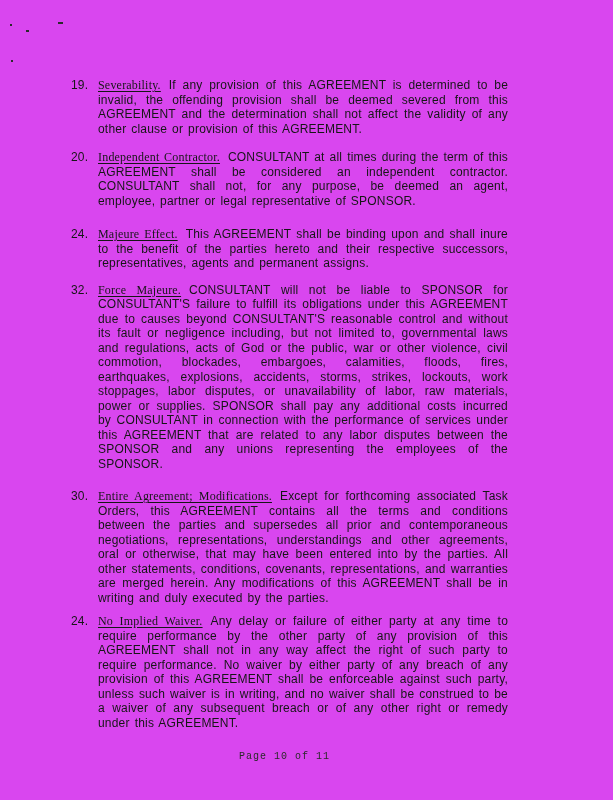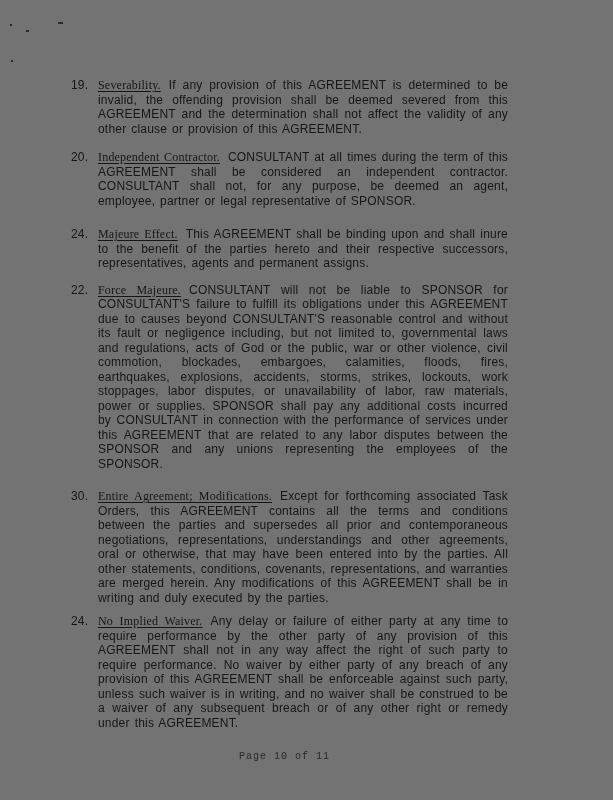--- a/index.html
+++ b/index.html
@@ -11,21 +11,21 @@
     width: 613px;
     height: 800px;
     position: relative;
     overflow: hidden;
     font-family: "Liberation Sans", "DejaVu Sans", sans-serif;
     color: #161616;
   }
   .page {
     position: absolute;
     inset: 0;
-    background: #737373;
+    background: #d946ef;
     padding: 78px 105px 0 71px;
     box-sizing: border-box;
   }
   .clause {
     display: flex;
     font-size: 12px;
     line-height: 14.5px;
     letter-spacing: 0.2px;
   }
   .clause-number {
@@ -92,21 +92,21 @@
   </div>
 
   <div class="clause c21">
     <div class="clause-number">24.</div>
     <div class="clause-text">
       <span class="clause-heading">Majeure Effect.</span><span class="clause-body">This AGREEMENT shall be binding upon and shall inure to the benefit of the parties hereto and their respective successors, representatives, agents and permanent assigns.</span>
     </div>
   </div>
 
   <div class="clause c22">
-    <div class="clause-number">22.</div>
+    <div class="clause-number">32.</div>
     <div class="clause-text">
       <span class="clause-heading">Force Majeure.</span><span class="clause-body">CONSULTANT will not be liable to SPONSOR for CONSULTANT'S failure to fulfill its obligations under this AGREEMENT due to causes beyond CONSULTANT'S reasonable control and without its fault or negligence including, but not limited to, governmental laws and regulations, acts of God or the public, war or other violence, civil commotion, blockades, embargoes, calamities, floods, fires, earthquakes, explosions, accidents, storms, strikes, lockouts, work stoppages, labor disputes, or unavailability of labor, raw materials, power or supplies. SPONSOR shall pay any additional costs incurred by CONSULTANT in connection with the performance of services under this AGREEMENT that are related to any labor disputes between the SPONSOR and any unions representing the employees of the SPONSOR.</span>
     </div>
   </div>
 
   <div class="clause c23">
     <div class="clause-number">30.</div>
     <div class="clause-text">
       <span class="clause-heading">Entire Agreement; Modifications.</span><span class="clause-body">Except for forthcoming associated Task Orders, this AGREEMENT contains all the terms and conditions between the parties and supersedes all prior and contemporaneous negotiations, representations, understandings and other agreements, oral or otherwise, that may have been entered into by the parties.  All other statements, conditions, covenants, representations, and warranties are merged herein.  Any modifications of this AGREEMENT shall be in writing and duly executed by the parties.</span>
     </div>

